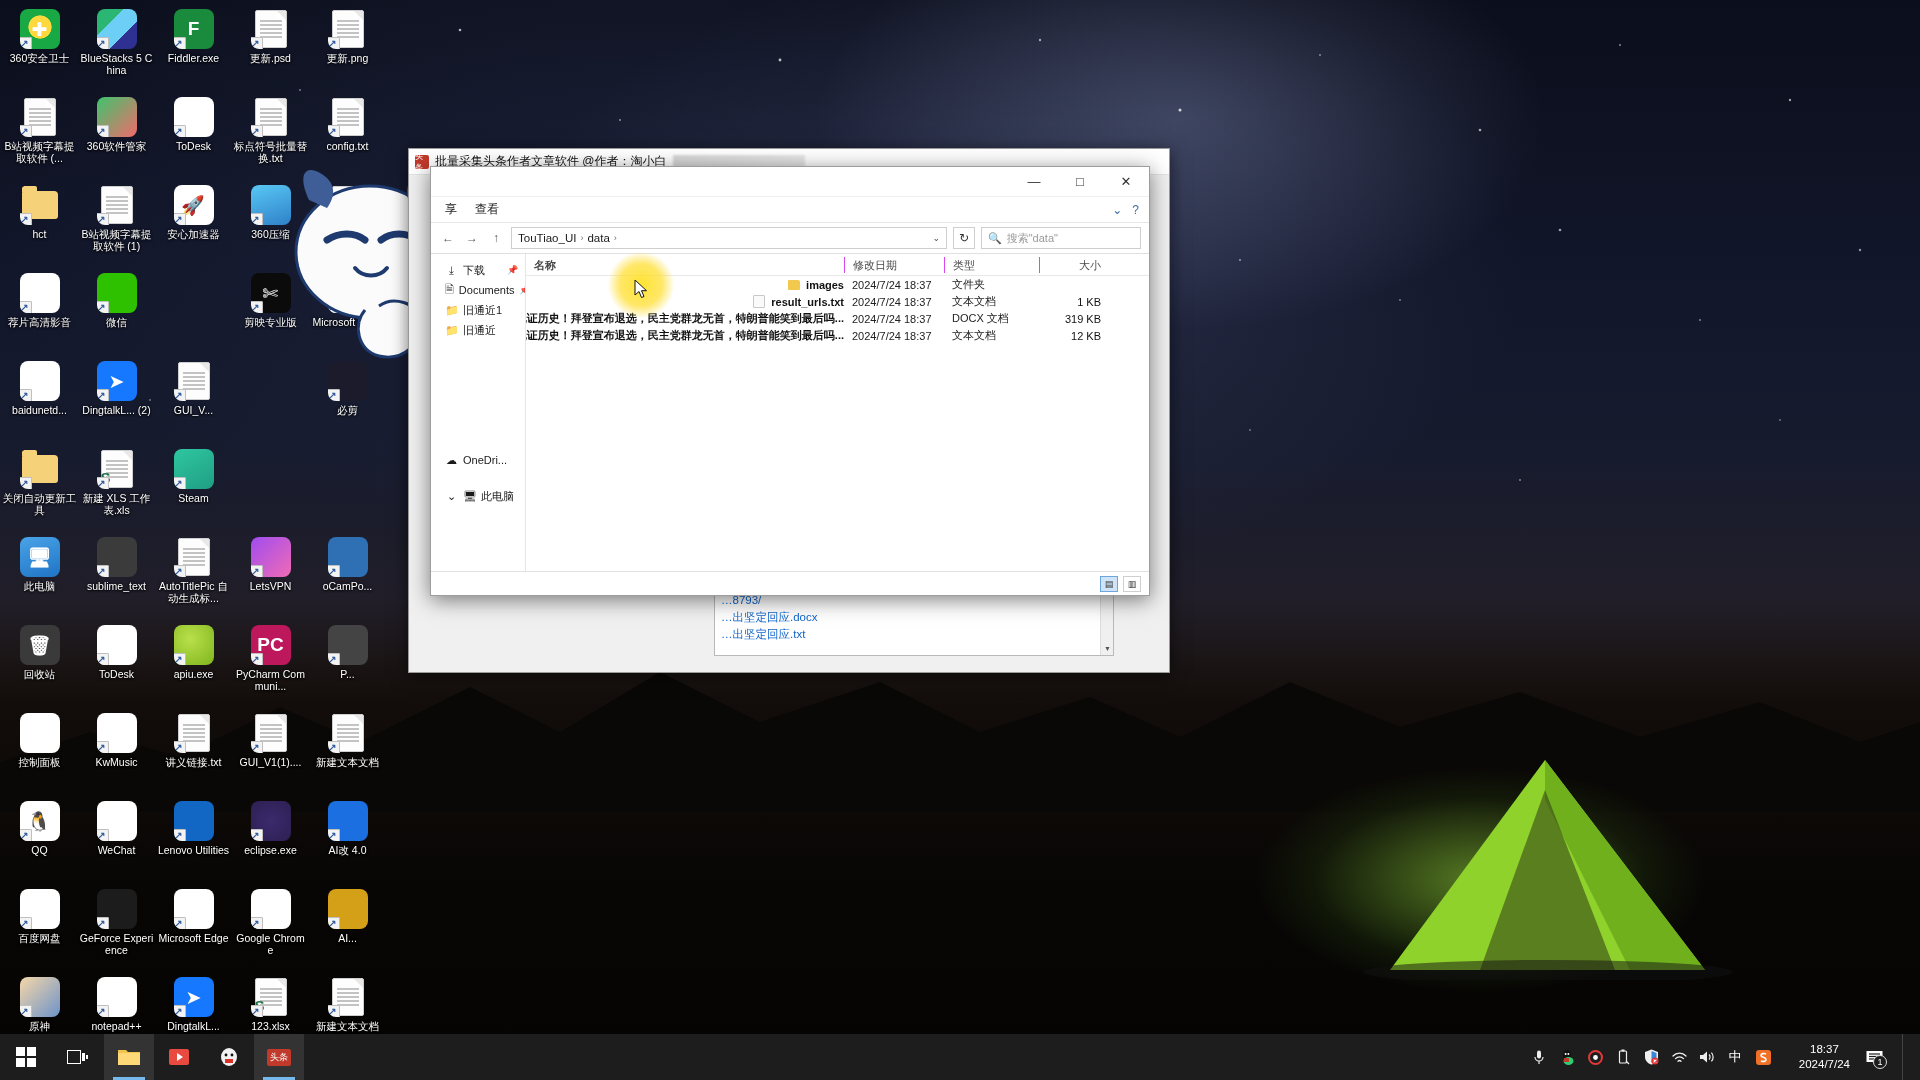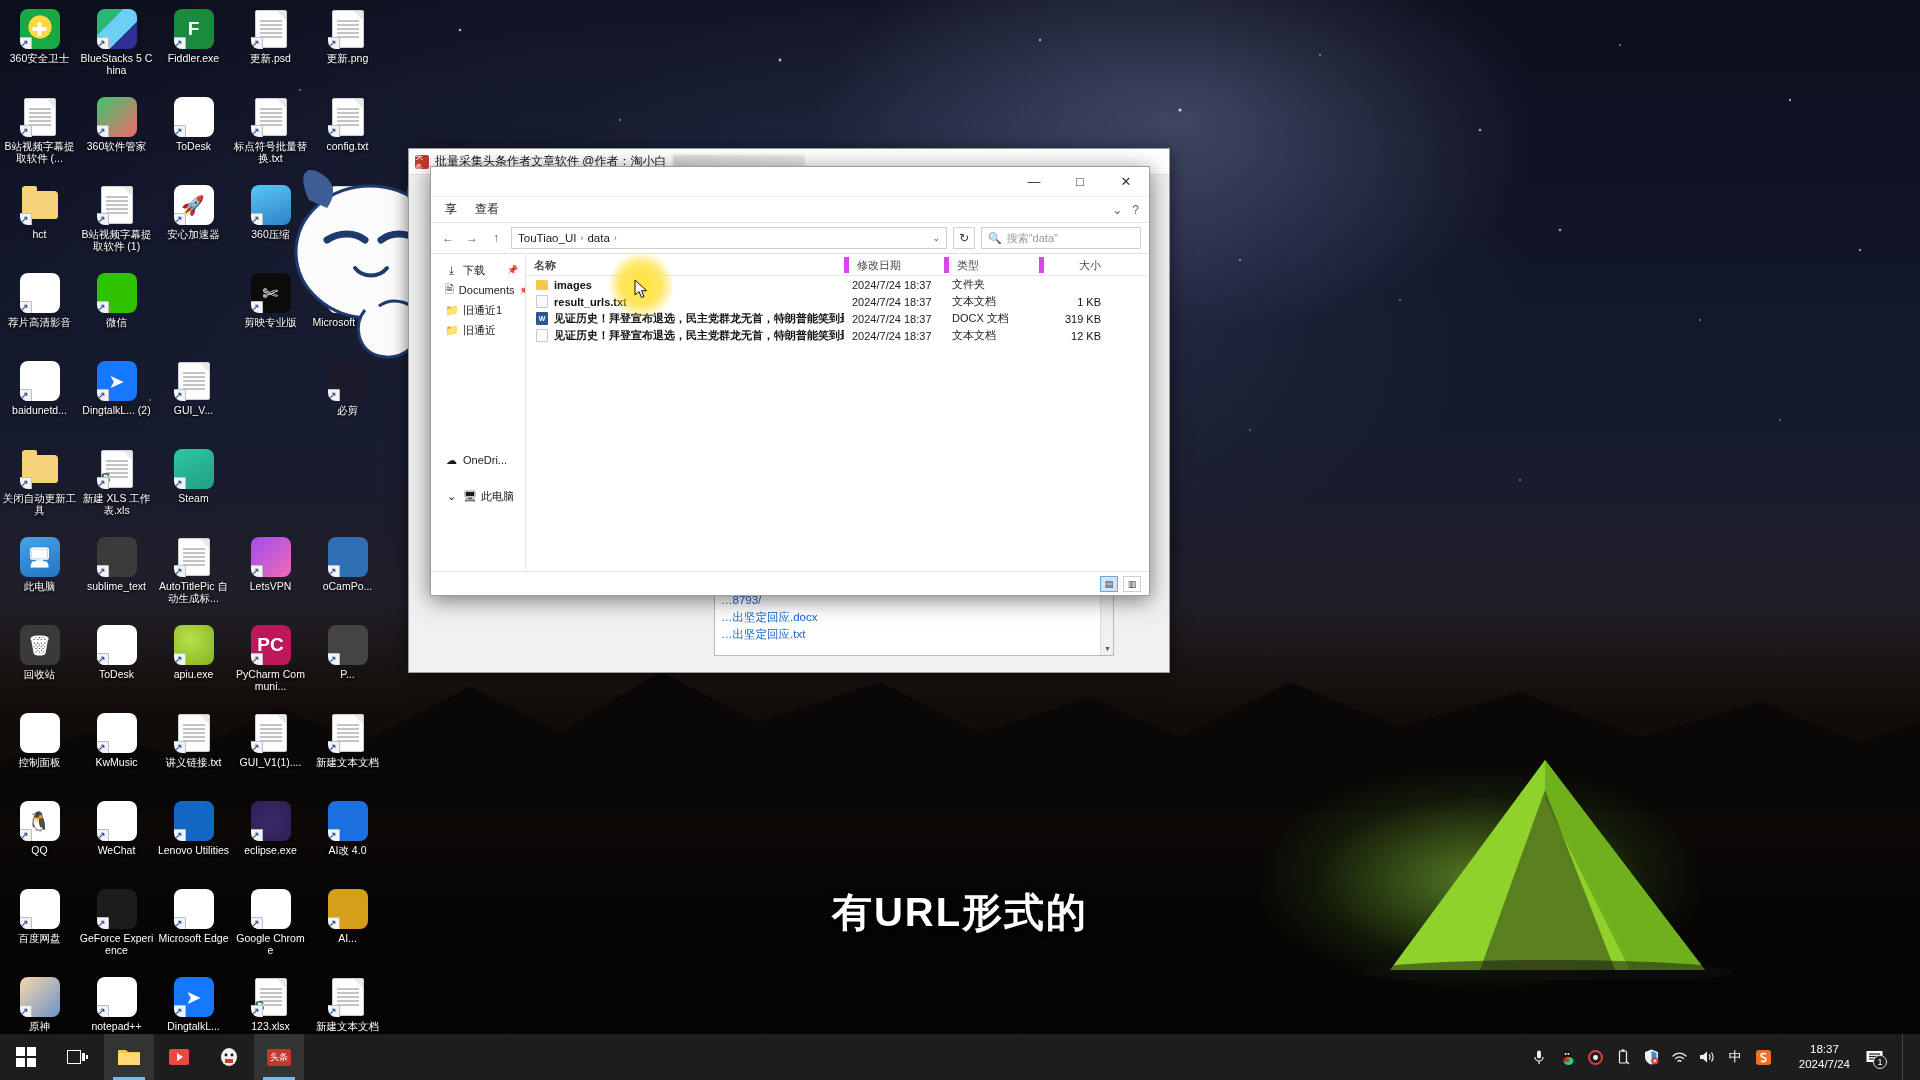--- a/index.html
+++ b/index.html
@@ -119,29 +119,29 @@
     padding:0 6px; gap:5px; font-size:11px; color:#9a9a9a; }
   #exp-body { flex:1; display:flex; min-height:0; border-top:1px solid #e0e0e0; }
   #nav-pane { width:95px; border-right:1px solid #e6e6e6; font-size:11px; color:#1a1a1a;
     padding-top:6px; overflow:hidden; position:relative; }
   .nav-item { height:20px; display:flex; align-items:center; gap:5px; padding-left:14px; white-space:nowrap; }
   .nav-item .ni { width:13px; text-align:center; font-size:11px; }
   .nav-item .pin { margin-left:auto; margin-right:6px; color:#9a9a9a; font-size:9px; }
   #list-pane { flex:1; display:flex; flex-direction:column; min-width:0; }
   #list-head { height:22px; display:flex; align-items:center; font-size:11px; color:#4a4a4a;
     border-bottom:1px solid #e8e8e8; }
-  #list-head .h { padding-left:8px; border-left:5px solid #d946ef; height:16px; line-height:16px; }
+  #list-head .h { padding-left:8px; border-left:1px solid #d946ef; height:16px; line-height:16px; }
   #list-head .h:first-child { border-left:none; }
   .c-name { width:318px;font-weight:bold; }
   .c-date { width:100px; }
   .c-type { width:95px; }
   .c-size { width:72px; text-align:right; padding-right:10px; }
   .row { height:17px; display:flex; align-items:center; font-size:11px; color:#111; }
   .row .c-name { display:flex; align-items:center; gap:6px; padding-left:10px; overflow:hidden;
-    white-space:nowrap; text-overflow:ellipsis; }
+    white-space:nowrap; text-overflow:ellipsis;justify-content:flex-end; }
   .row .c-date, .row .c-type { padding-left:8px; color:#222; }
   .fi { width:12px; height:13px; flex:0 0 12px; border-radius:1px; font-size:7px; color:#fff;
     display:flex; align-items:center; justify-content:center; }
   .fi.folder { background:#f2c94c; height:10px; border-radius:1px 2px 1px 1px; }
   .fi.txt { background:#fafafa; border:1px solid #c8c8c8; }
   .fi.docx { background:#2b579a; }
   #exp-status { height:24px; border-top:1px solid #e1e1e1; display:flex; align-items:center;
     justify-content:flex-end; padding-right:8px; gap:5px; background:#fff; }
   .vbtn { width:18px; height:16px; border:1px solid #cfcfcf; display:flex; align-items:center;
     justify-content:center; font-size:9px; color:#333; }
@@ -906,21 +906,20 @@
       <div class="vbtn">▥</div>
     </div>
   </div>
 
   <div id="cursor-glow"></div>
   <svg id="cursor" viewBox="0 0 14 20">
     <path d="M1,1 L1,16 L5,12.5 L7.5,18.5 L10,17.5 L7.5,11.7 L12.5,11.7 Z" fill="#fff" stroke="#111" stroke-width="1"></path>
   </svg>
 
 
-  <div id="subtitle">有URL形式的</div>
 
   <div id="taskbar">
     <div id="tb-left">
       <div class="tb-btn">
         <svg width="20" height="20" viewBox="0 0 20 20">
             <g fill="#fff">
               <rect x="0" y="0" width="9" height="9"></rect>
               <rect x="11" y="0" width="9" height="9"></rect>
               <rect x="0" y="11" width="9" height="9"></rect>
               <rect x="11" y="11" width="9" height="9"></rect>

